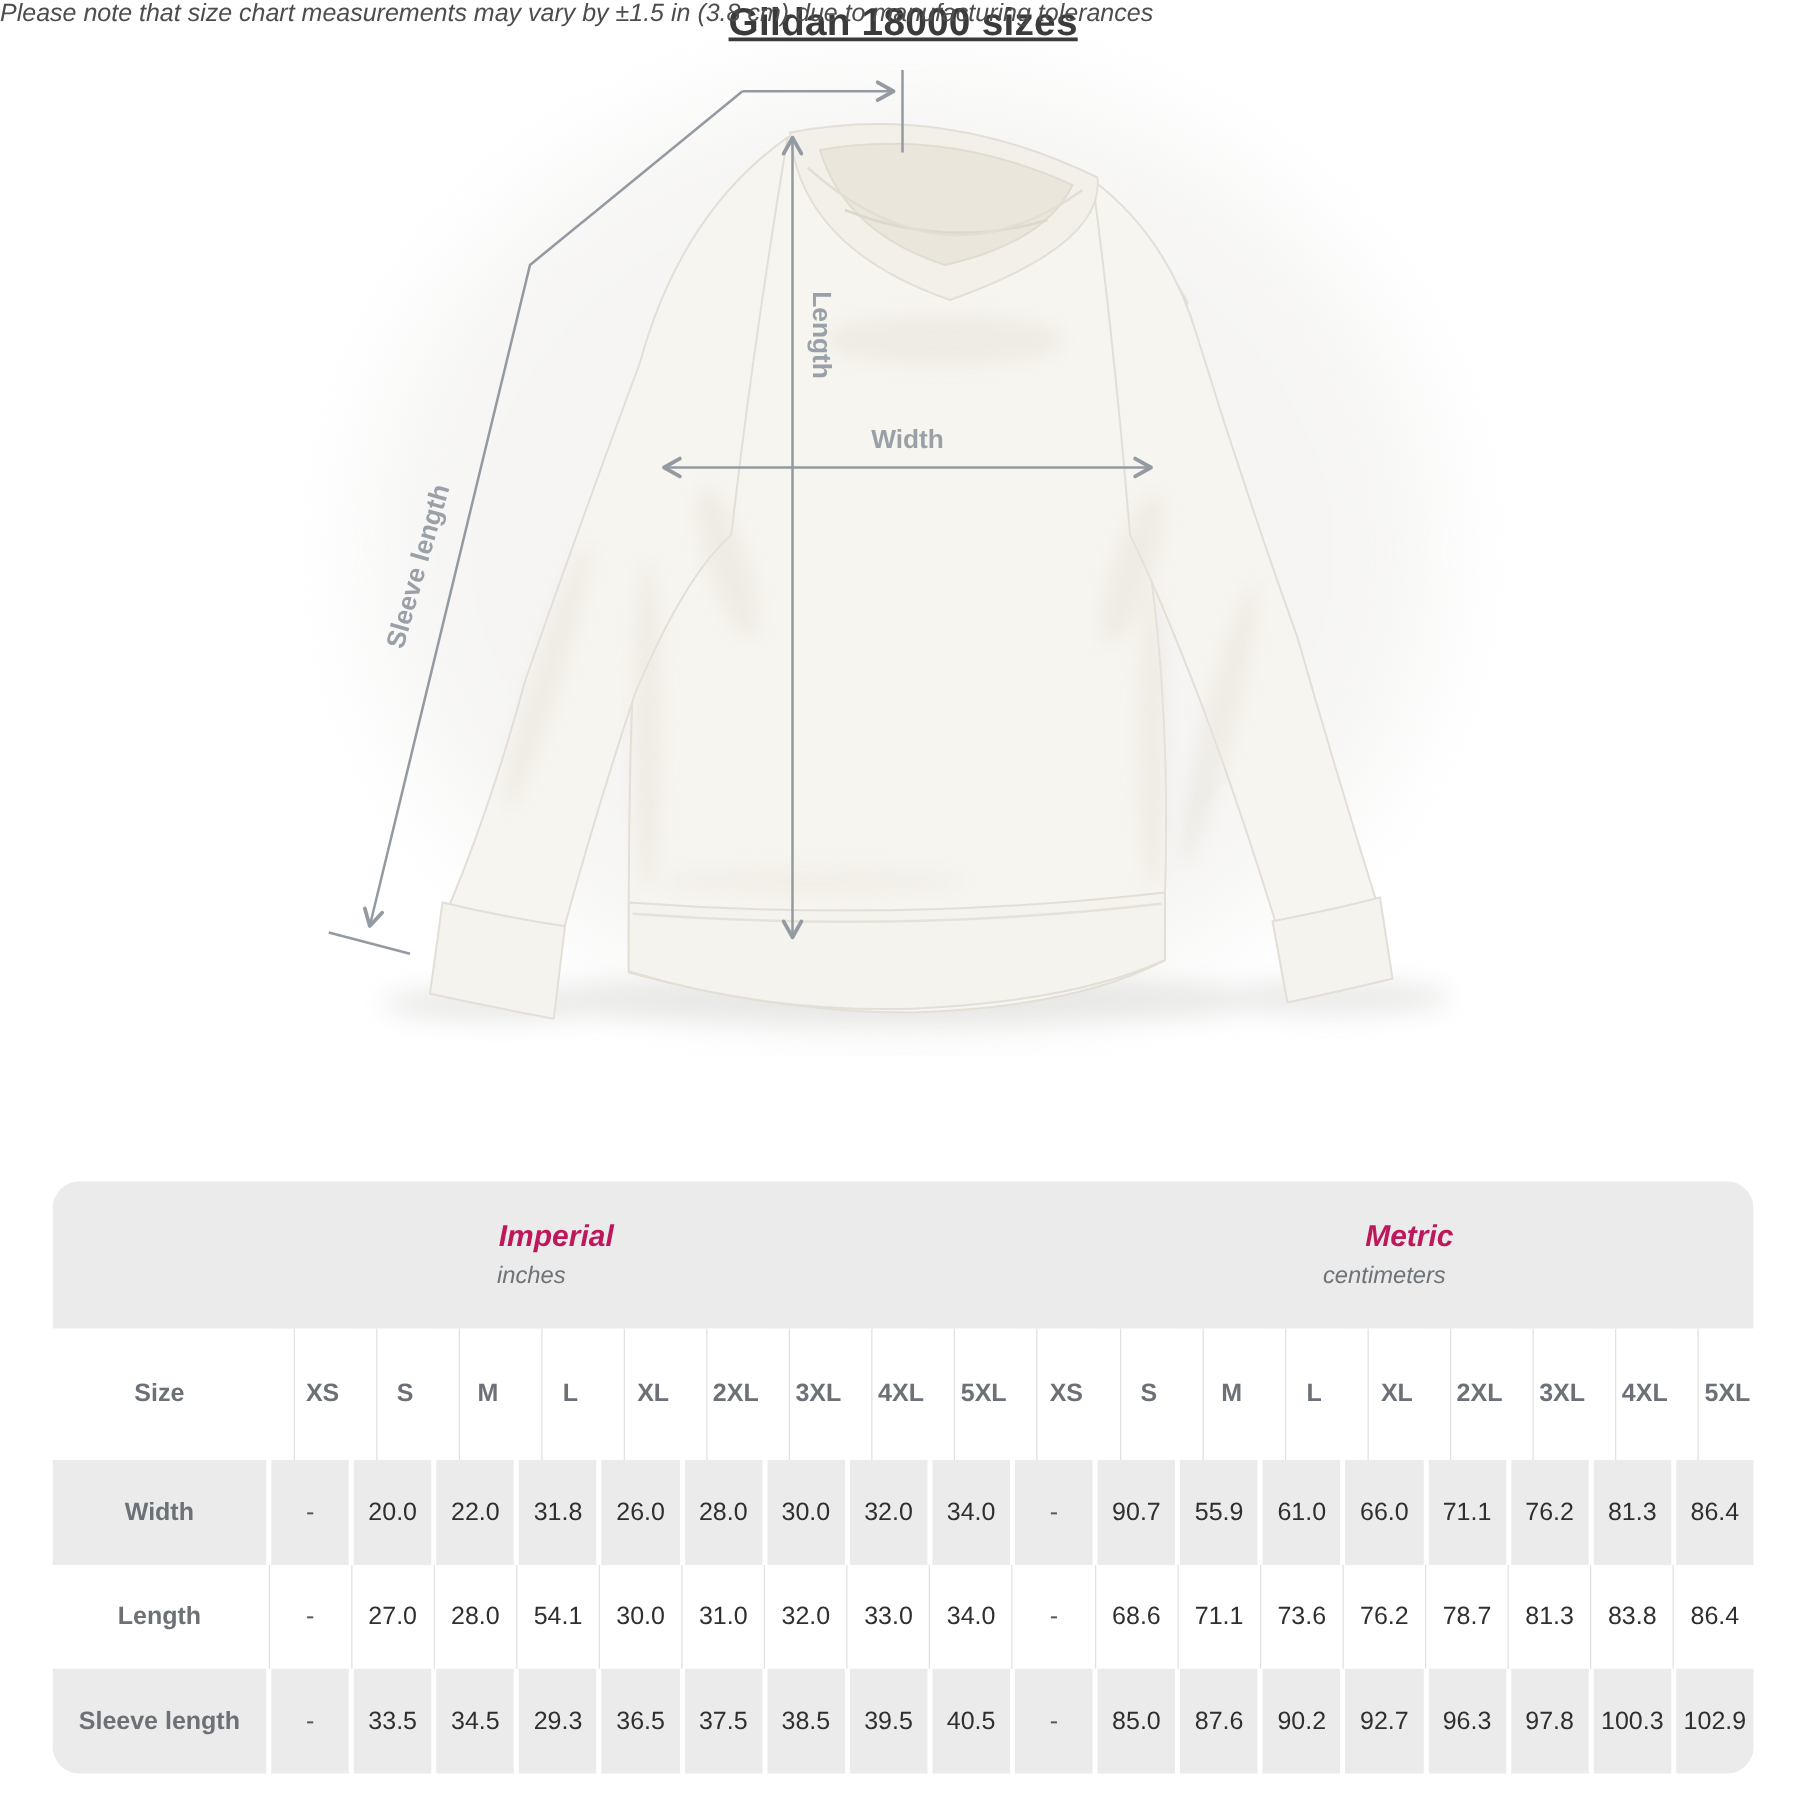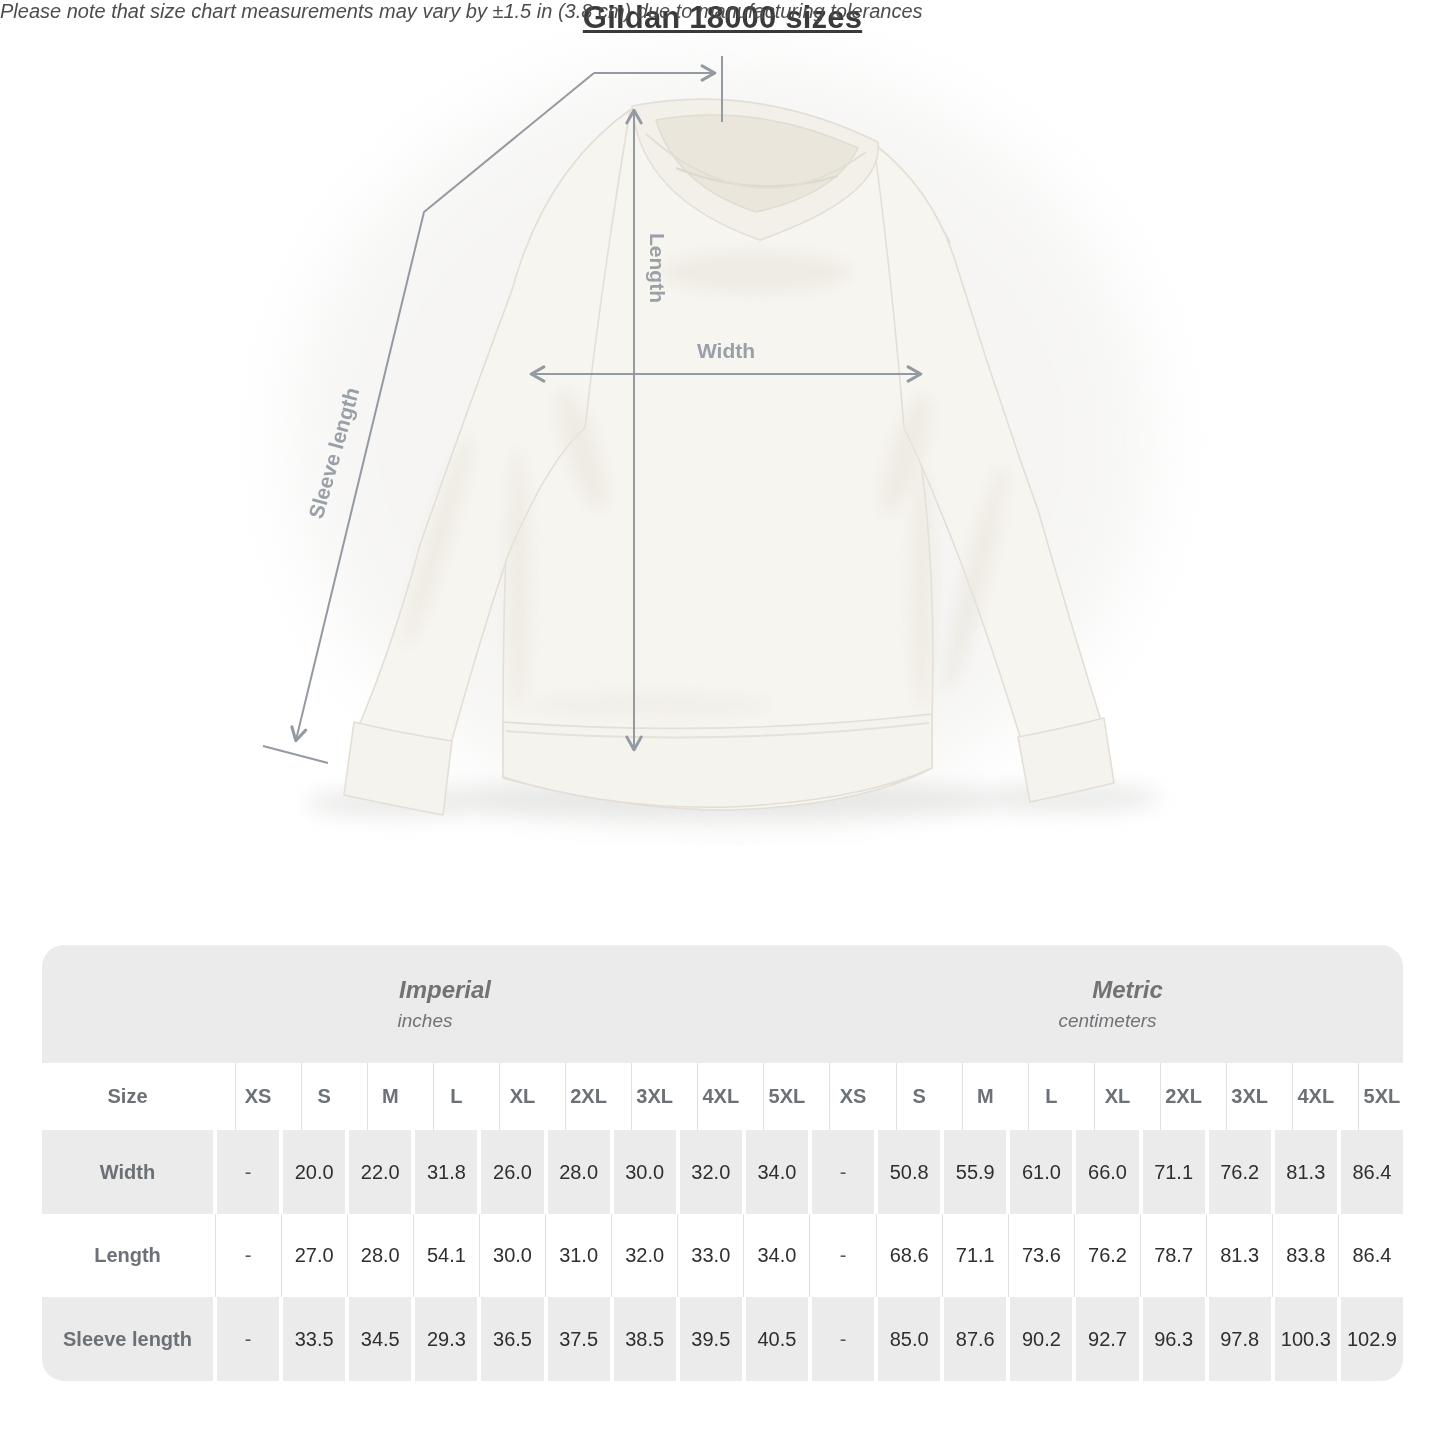--- a/index.html
+++ b/index.html
@@ -34,24 +34,24 @@
   .row {
     display:grid;
     grid-template-columns:171px repeat(18, 1fr);
     column-gap:4px;
     background:#fff;
   }
   .row.band { display:flex; height:118px; background:#ebebeb; }
   .band-half { display:flex; flex-direction:column; align-items:center; justify-content:center; gap:6px; }
   .band-half.h1 { width:calc((100% - 243px)/2 + 207px); }
   .band-half.h2 { flex:1; }
-  .band-title { font-size:24px; font-weight:bold; font-style:italic; color:#737373;margin-left:40px; }
+  .band-title { font-size:24px; font-weight:bold; font-style:italic; color:#be185d;margin-left:40px; }
   .band-sub   { font-size:19px; font-style:italic; color:#6e7378;text-align:right; }
 
-  .row.hdr   { height:67px;gap:24px; }
+  .row.hdr   { height:105px;gap:24px; }
   .row.gray1 { height:84px; }
   .row.white { height:83px; }
   .row.gray2 { height:84px; }
 
   .c {
     position:relative; display:flex; align-items:center; justify-content:center;
     font-size:20px; color:#2f2f2f; background:#fff; white-space:nowrap;
   }
   .row.gray1 .c, .row.gray2 .c { background:#ebebeb; }
   
@@ -192,21 +192,21 @@
       <div class="c dash">-</div>
       <div class="c">20.0</div>
       <div class="c">22.0</div>
       <div class="c">31.8</div>
       <div class="c">26.0</div>
       <div class="c">28.0</div>
       <div class="c">30.0</div>
       <div class="c">32.0</div>
       <div class="c">34.0</div>
       <div class="c dash">-</div>
-      <div class="c">50.8</div>
+      <div class="c">90.7</div>
       <div class="c">55.9</div>
       <div class="c">61.0</div>
       <div class="c">66.0</div>
       <div class="c">71.1</div>
       <div class="c">76.2</div>
       <div class="c">81.3</div>
       <div class="c">86.4</div>
     </div>
 
     <div class="row white">

